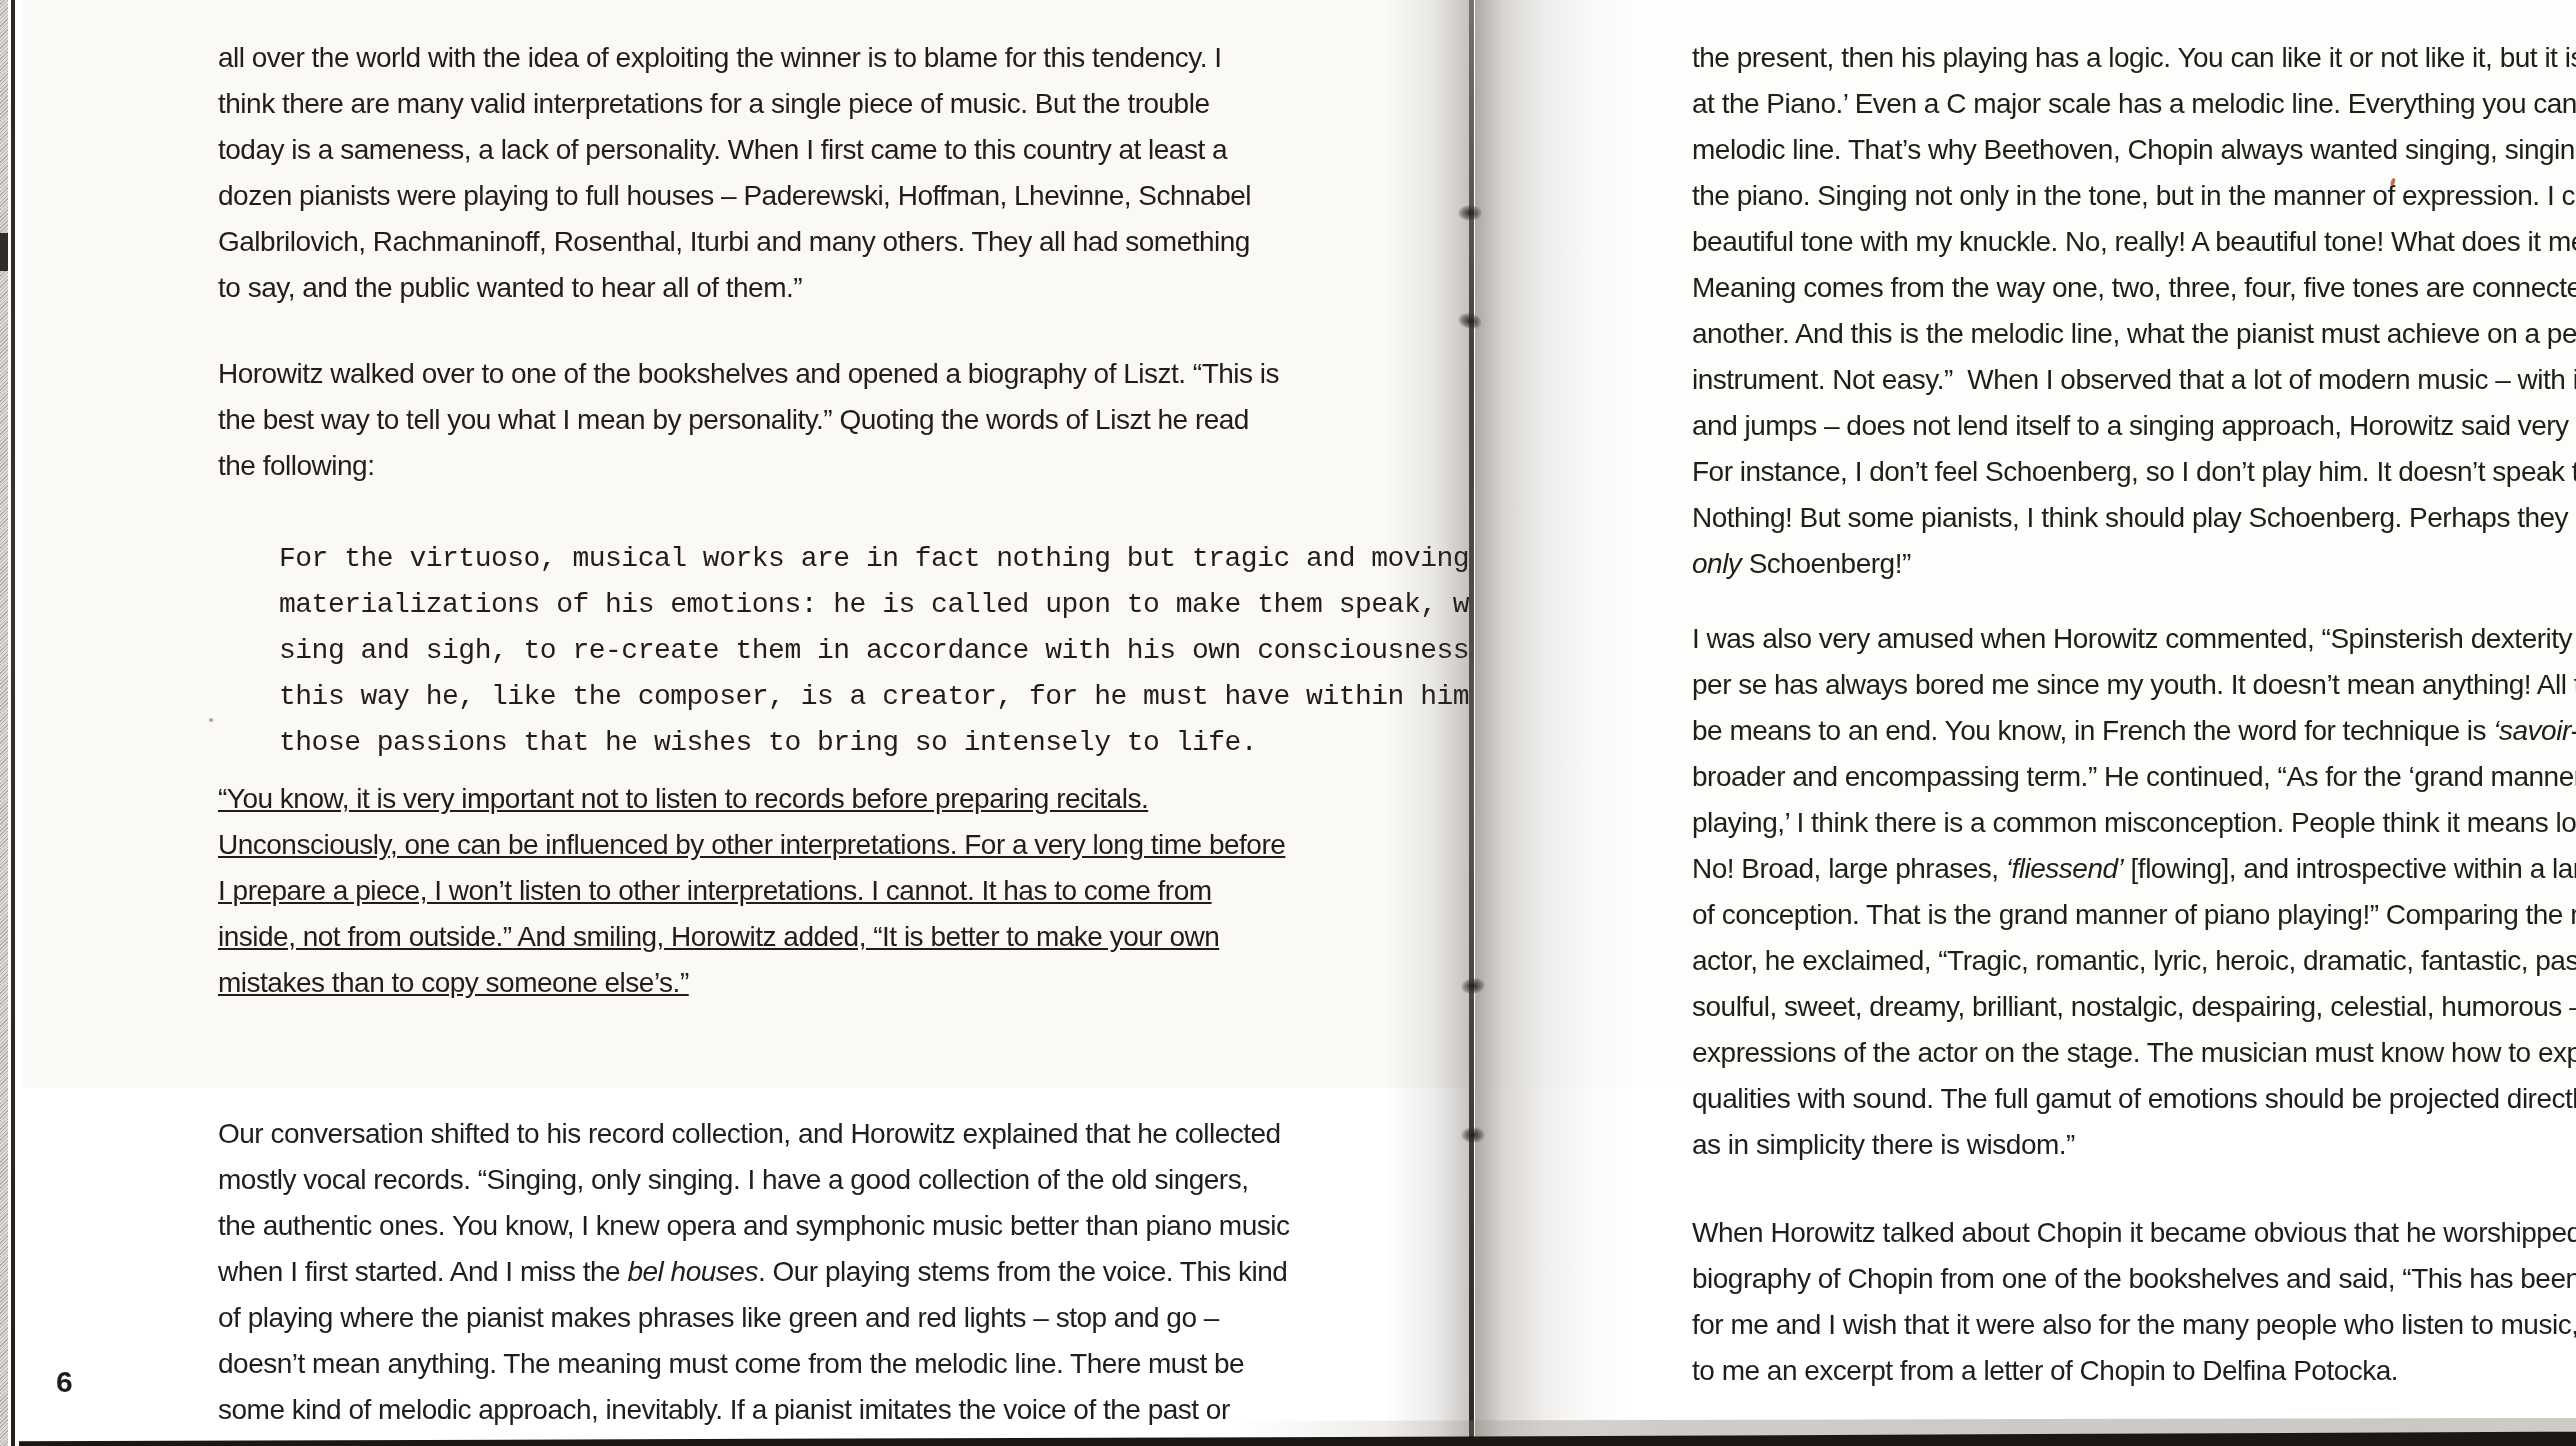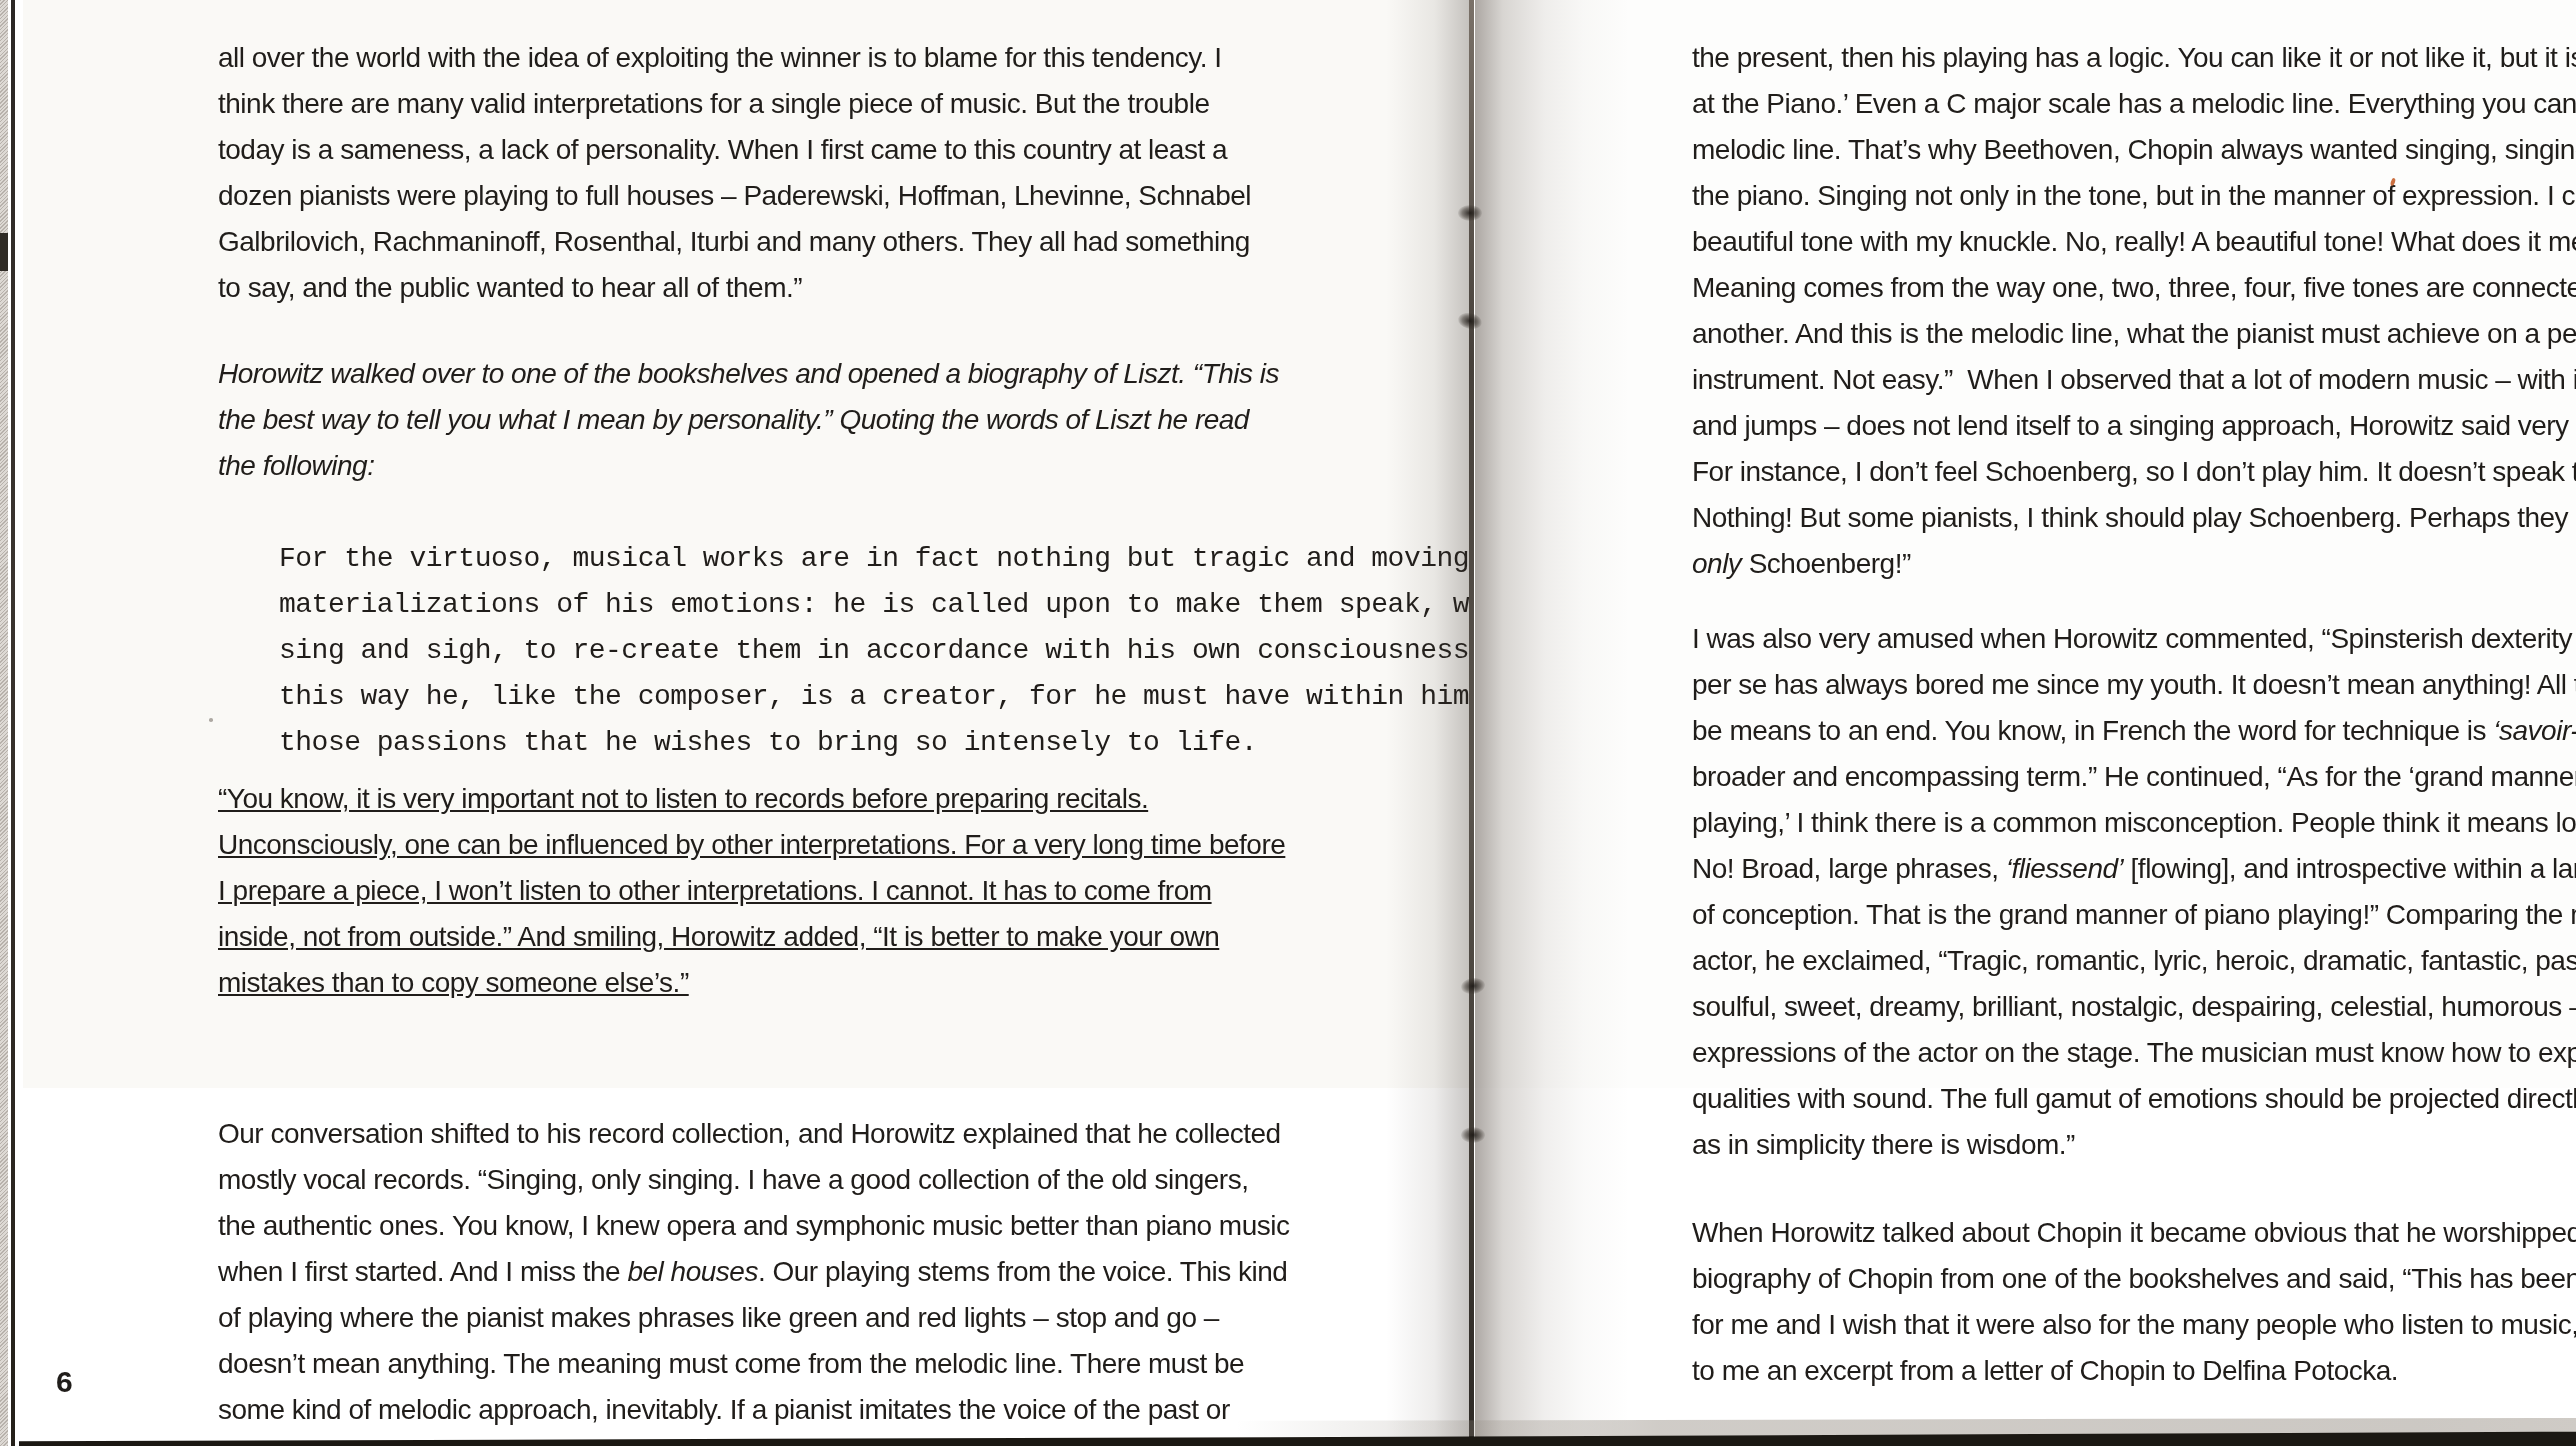--- a/index.html
+++ b/index.html
@@ -63,21 +63,21 @@
   .page-left .para{left:195px;}
   .page-left .para.quote{left:256px;font-family:Liberation Mono, monospace;}
   .page-right .para{left:218px;}
   .page-number{
     position:absolute;
     font-size:30px;font-weight:bold;line-height:31px;letter-spacing:0;
     color:var(--ink);
   }
   .page-number-left{left:33px;top:1366px;}
   
-  .lp-1{top:35px;}  .lp-2{top:351px;font-style:italic;} .lp-quote{top:536px;}
+  .lp-1{top:35px;}  .lp-2{top:351px;} .lp-quote{top:536px;}
   .lp-3{top:776px;text-decoration:underline;} .lp-4{top:1087px;margin-top:24px;}
   .rp-1{top:35px;} .rp-2{top:616px;} .rp-3{top:1210px;}
   
   .bottom-gray{
     position:absolute;left:1236px;top:1419px;width:1690px;height:15.5px;
     background:linear-gradient(90deg,rgba(150,142,132,0) 0%,rgba(150,142,132,0.45) 25%,rgba(162,155,146,0.55) 70%,rgba(196,190,182,0.7) 100%);
     transform:rotate(-0.12deg);
   }
   .bottom-bar{
     position:absolute;left:18.5px;top:1426px;width:2908px;height:20.6px;

